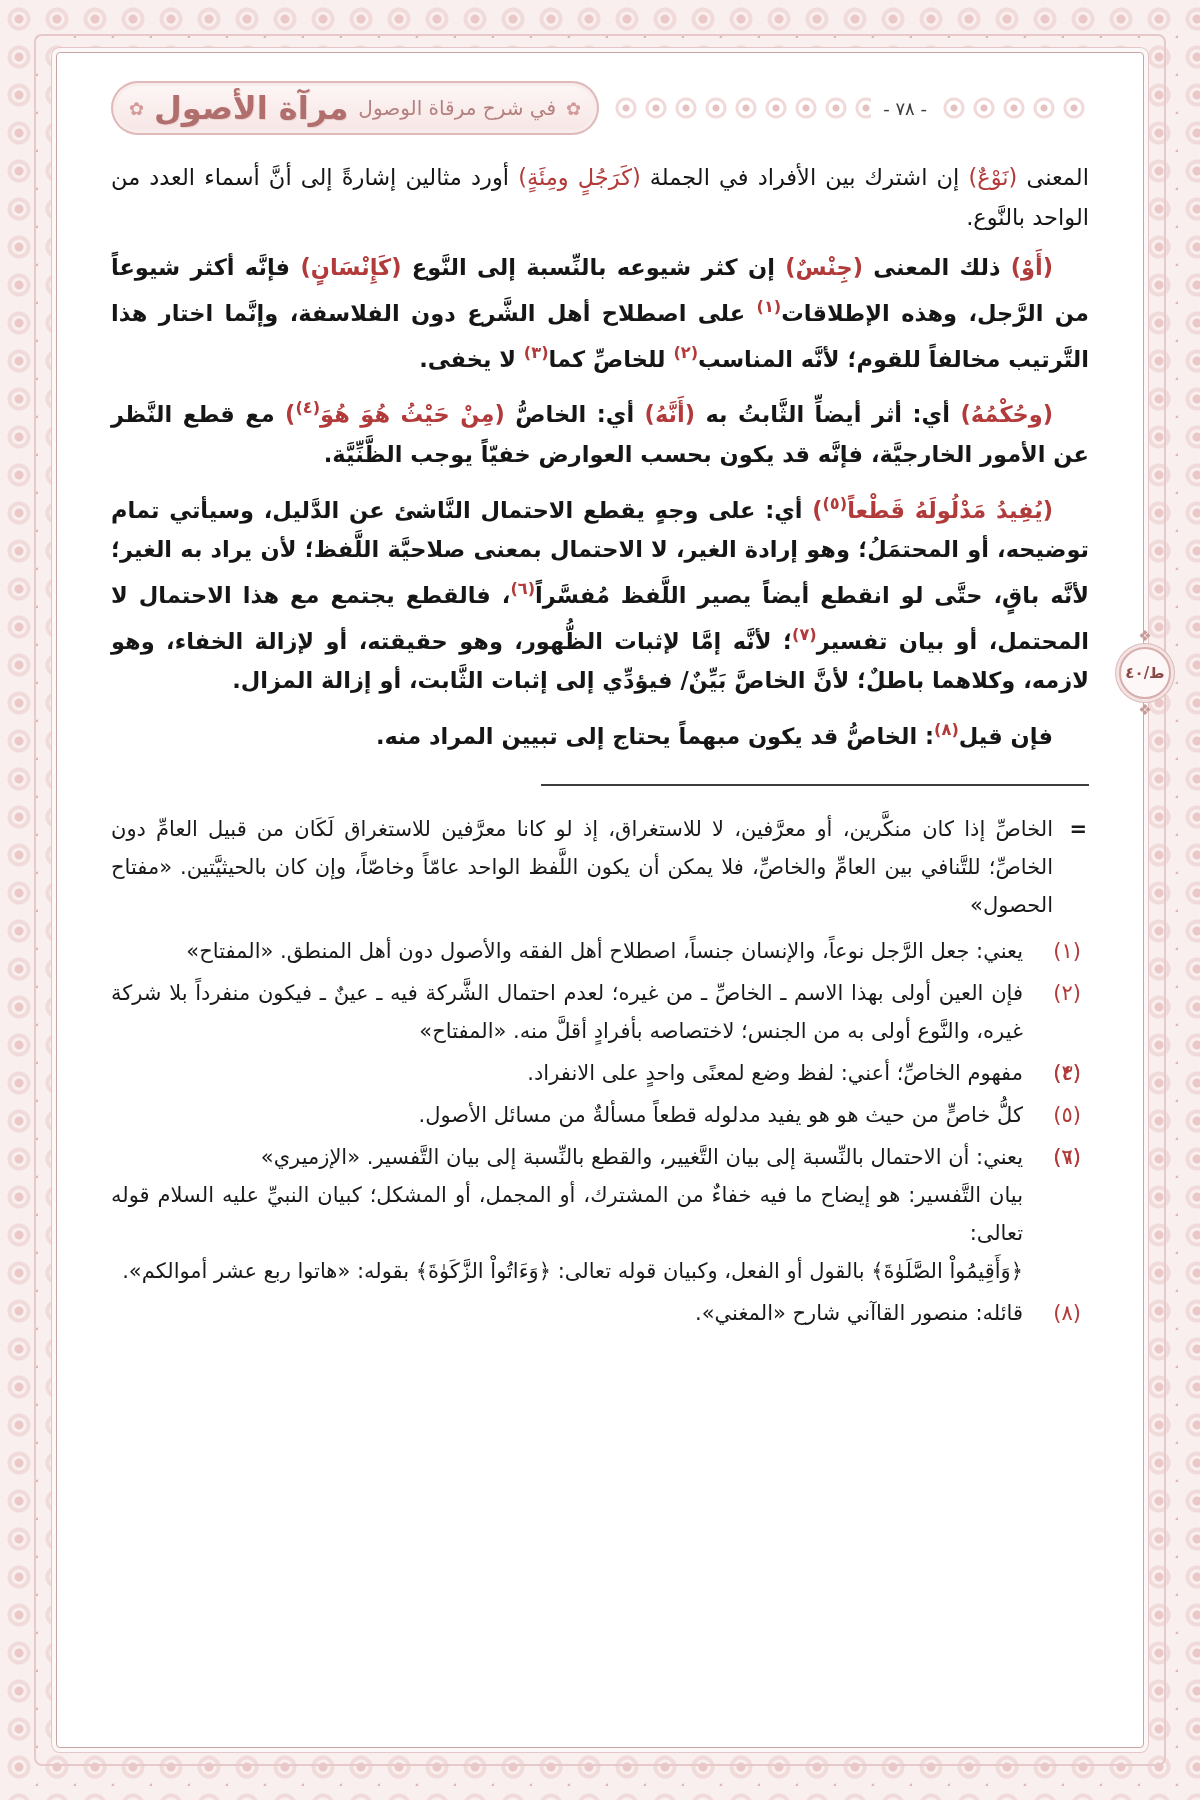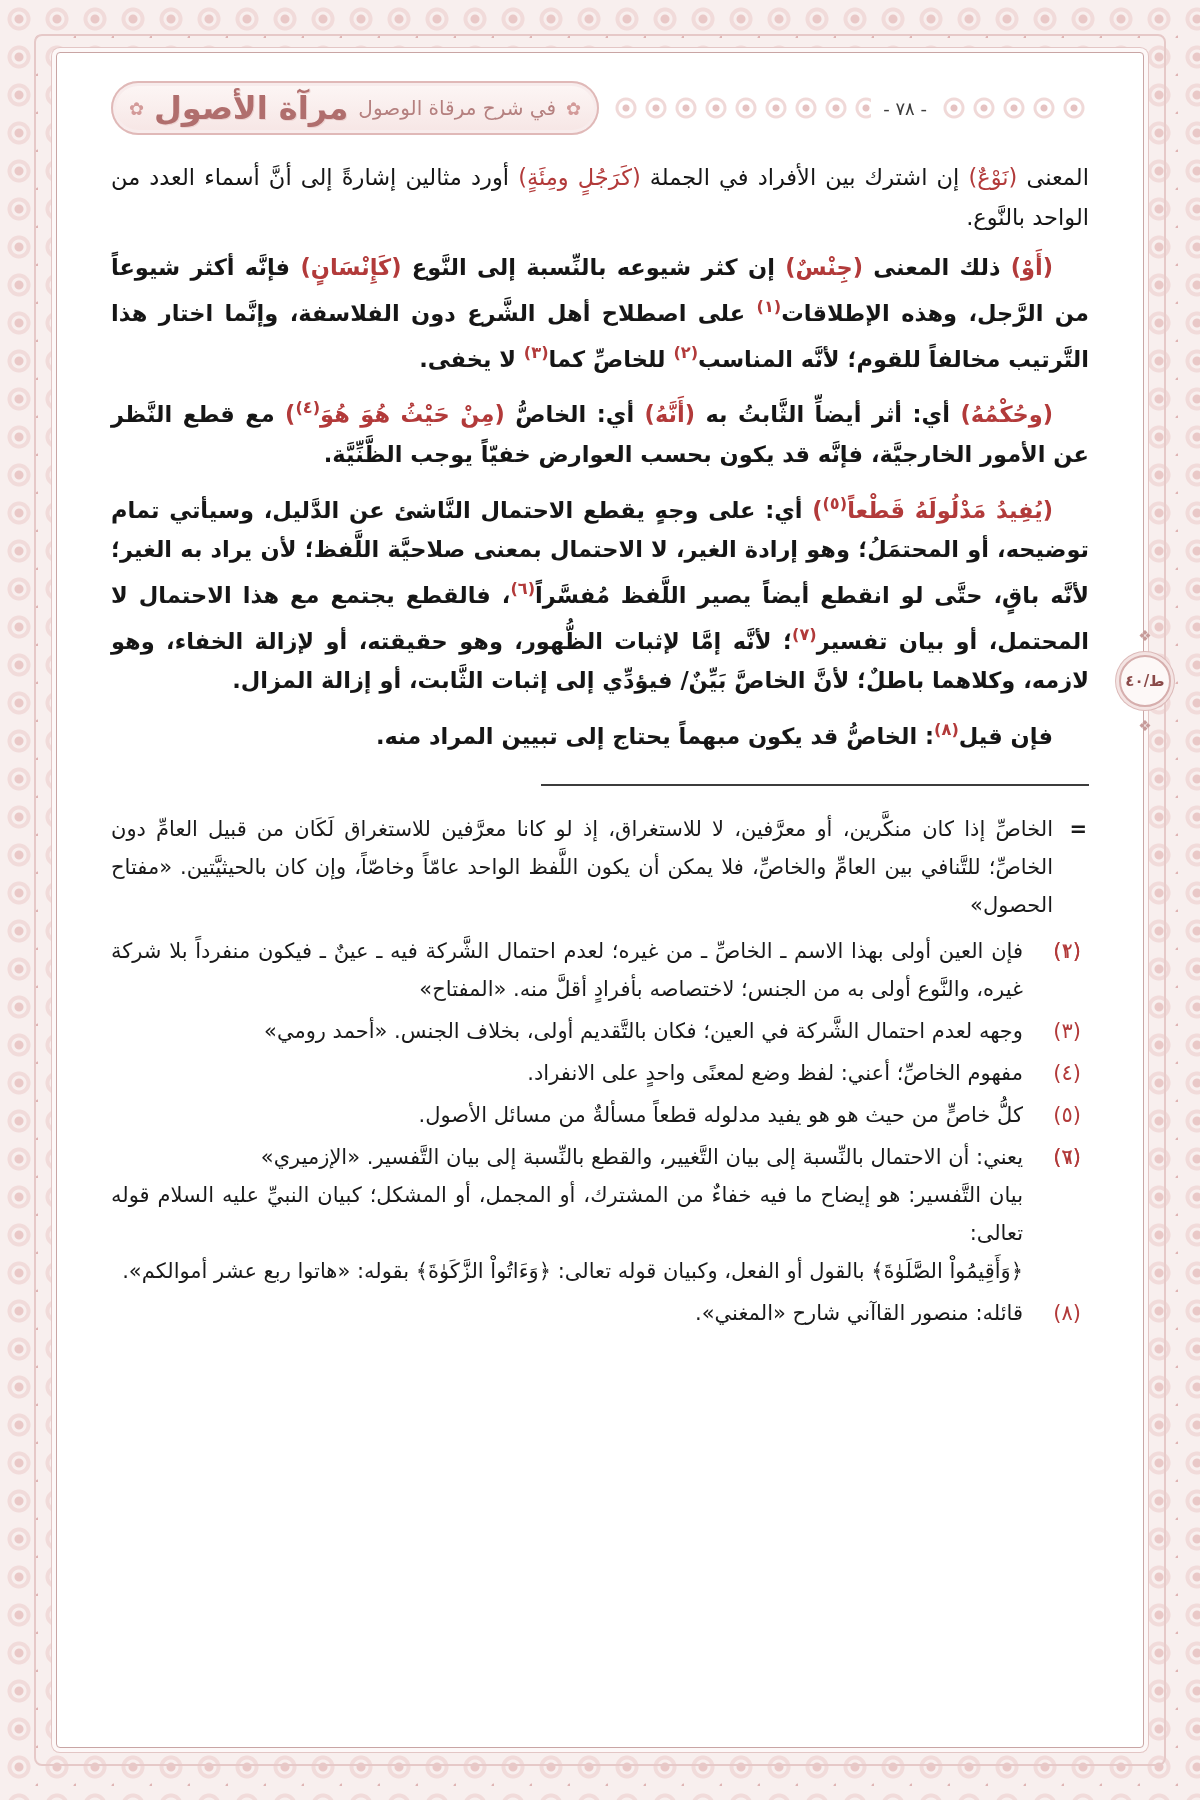--- a/index.html
+++ b/index.html
@@ -63,21 +63,21 @@
   .fn-block{font-size:21px;line-height:38px;color:#1a1a1a;text-align:justify;text-justify:inter-word;}
   .fn-cont{position:relative;padding-right:36px;margin-bottom:8px;}
   .fn-cont .mark{position:absolute;right:2px;top:0;font-weight:bold;color:#1a1a1a;}
   .fn-item{position:relative;padding-right:66px;margin-bottom:4px;}
   .fn-num{position:absolute;right:8px;top:0;color:#b23a3a;}
   .fn-text{white-space:pre-wrap;}
   
   .medallion{position:absolute;right:20px;top:628px;width:70px;text-align:center;z-index:6;}
   .medallion .finial{color:#c79b9a;font-size:15px;line-height:16px;}
   .med-core{
-    width:48px;height:48px;margin:11px auto;display:flex;align-items:center;justify-content:center;
+    width:48px;height:48px;margin:3px auto;display:flex;align-items:center;justify-content:center;
     background:#fdf8f7;border:2px solid #d6aead;border-radius:50%;
     box-shadow:0 0 0 3px #f4e4e3, 0 0 0 4px #dcbab9;
   }
   .med-text{font-size:15px;font-weight:bold;color:#8a4a49;}
 </style>
 </head>
 <body>
 
 <div class="frame-pattern"></div>
 <div class="frame-line"></div>
@@ -116,28 +116,28 @@
 
   <div class="fn-block">
 
     <div class="fn-cont">
       <span class="mark">=</span>
       <span class="fn-text">الخاصِّ إذا كان منكَّرين، أو معرَّفين، لا للاستغراق، إذ لو كانا معرَّفين للاستغراق لَكَان من قبيل العامِّ دون الخاصِّ؛ للتَّنافي بين العامِّ والخاصِّ، فلا يمكن أن يكون اللَّفظ الواحد عامّاً وخاصّاً، وإن كان بالحيثيَّتين. «مفتاح الحصول»</span>
     </div>
 
     <div class="fn-item">
       <span class="fn-num">(١)</span>
+      <span class="fn-text">يعني: جعل الرَّجل نوعاً، والإنسان جنساً، اصطلاح أهل الفقه والأصول دون أهل المنطق. «المفتاح»</span>
     </div>
     <div class="fn-item">
       <span class="fn-num">(٢)</span>
       <span class="fn-text">فإن العين أولى بهذا الاسم ـ الخاصِّ ـ من غيره؛ لعدم احتمال الشَّركة فيه ـ عينٌ ـ فيكون منفرداً بلا شركة غيره، والنَّوع أولى به من الجنس؛ لاختصاصه بأفرادٍ أقلَّ منه. «المفتاح»</span>
     </div>
     <div class="fn-item">
       <span class="fn-num">(٣)</span>
-      <span class="fn-text">وجهه لعدم احتمال الشَّركة في العين؛ فكان بالتَّقديم أولى، بخلاف الجنس. «أحمد رومي»</span>
     </div>
     <div class="fn-item">
       <span class="fn-num">(٤)</span>
       <span class="fn-text">مفهوم الخاصِّ؛ أعني: لفظ وضع لمعنًى واحدٍ على الانفراد.</span>
     </div>
     <div class="fn-item">
       <span class="fn-num">(٥)</span>
       <span class="fn-text">كلُّ خاصٍّ من حيث هو هو يفيد مدلوله قطعاً مسألةٌ من مسائل الأصول.</span>
     </div>
     <div class="fn-item">

